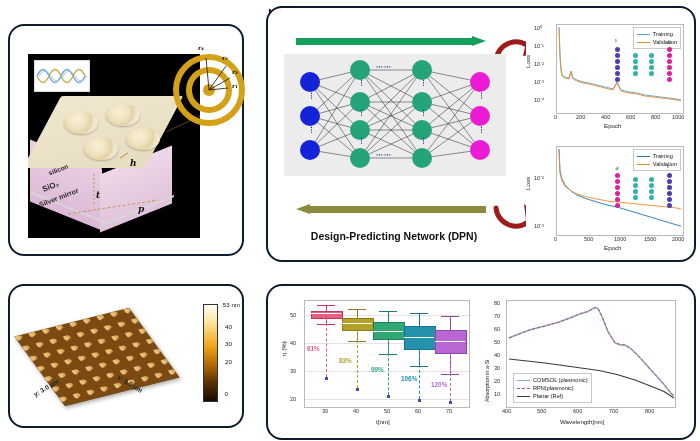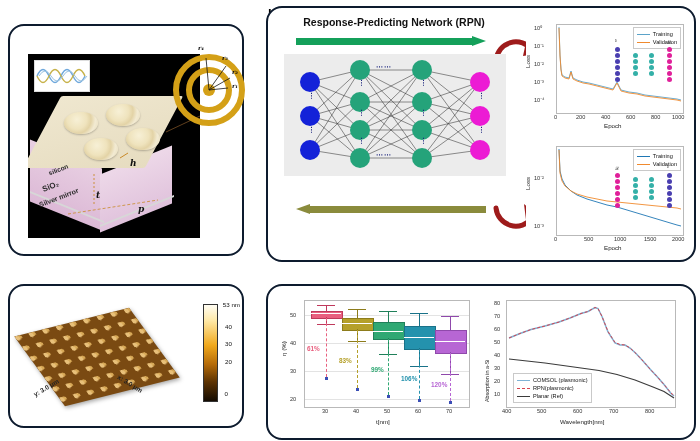--- a/index.html
+++ b/index.html
@@ -135,21 +135,20 @@
     <div class="lbl-it" style="left:28px;top:-4px;font-size:6px;color:#000;">r₄</div>
     <div class="lbl-it" style="left:52px;top:6px;font-size:6px;color:#000;">r₃</div>
     <div class="lbl-it" style="left:62px;top:20px;font-size:6px;color:#000;">r₂</div>
     <div class="lbl-it" style="left:62px;top:34px;font-size:6px;color:#000;">r₁</div>
   </div>
 </div>
 
 <div class="panel-letter" style="left:268px;top:6px;">b</div>
 <div class="round-box" id="boxB">
 
-  <div id="b-rpn-title">Response-Predicting Network (RPN)</div>
 
   <div class="bigarrow" style="left:28px;top:28px;width:190px;">
     <div class="shaft" id="rpn-shaft" style="width: 176px; background: rgb(20, 160, 90);"></div>
     <div class="head" id="rpn-head" style="left: 176px; border-left: 14px solid rgb(20, 160, 90);"></div>
   </div>
 
   <svg width="46" height="40" style="position:absolute;left:224px;top:20px;">
     <path d="M4,32 A20,20 0 0 1 40,22" fill="none" stroke="#9e1b1b" stroke-width="5" stroke-linecap="round"></path>
     <path d="M34,14 L44,26 L31,28 Z" fill="#9e1b1b"></path>
   </svg>
@@ -232,20 +231,21 @@
 
   <div class="bigarrow" style="left:28px;top:196px;width:190px;">
     <div class="shaft" id="dpn-shaft" style="left: 14px; width: 176px; background: rgb(138, 139, 60);"></div>
     <div class="head" id="dpn-head" style="left: 0px; border-right: 14px solid rgb(138, 139, 60);"></div>
   </div>
   <svg width="46" height="40" style="position:absolute;left:224px;top:192px;">
     <path d="M4,8 A20,20 0 0 0 40,18" fill="none" stroke="#9e1b1b" stroke-width="5" stroke-linecap="round"></path>
     <path d="M32,4 L44,14 L34,20 Z" fill="#9e1b1b"></path>
   </svg>
 
+  <div id="b-dpn-title">Design-Predicting Network (DPN)</div>
 
   <div class="chart" style="left:258px;top:12px;width:162px;height:112px;">
     <div class="axis-title" style="left:-2px;top:48px;transform:rotate(-90deg);transform-origin:left top;">Loss</div>
     <div class="axis-txt" style="left:8px;top:4px;">10⁰</div>
     <div class="axis-txt" style="left:8px;top:22px;">10⁻¹</div>
     <div class="axis-txt" style="left:8px;top:40px;">10⁻²</div>
     <div class="axis-txt" style="left:8px;top:58px;">10⁻³</div>
     <div class="axis-txt" style="left:8px;top:76px;">10⁻⁴</div>
 
     <div class="plotarea" style="left:30px;top:4px;width:126px;height:88px;">

